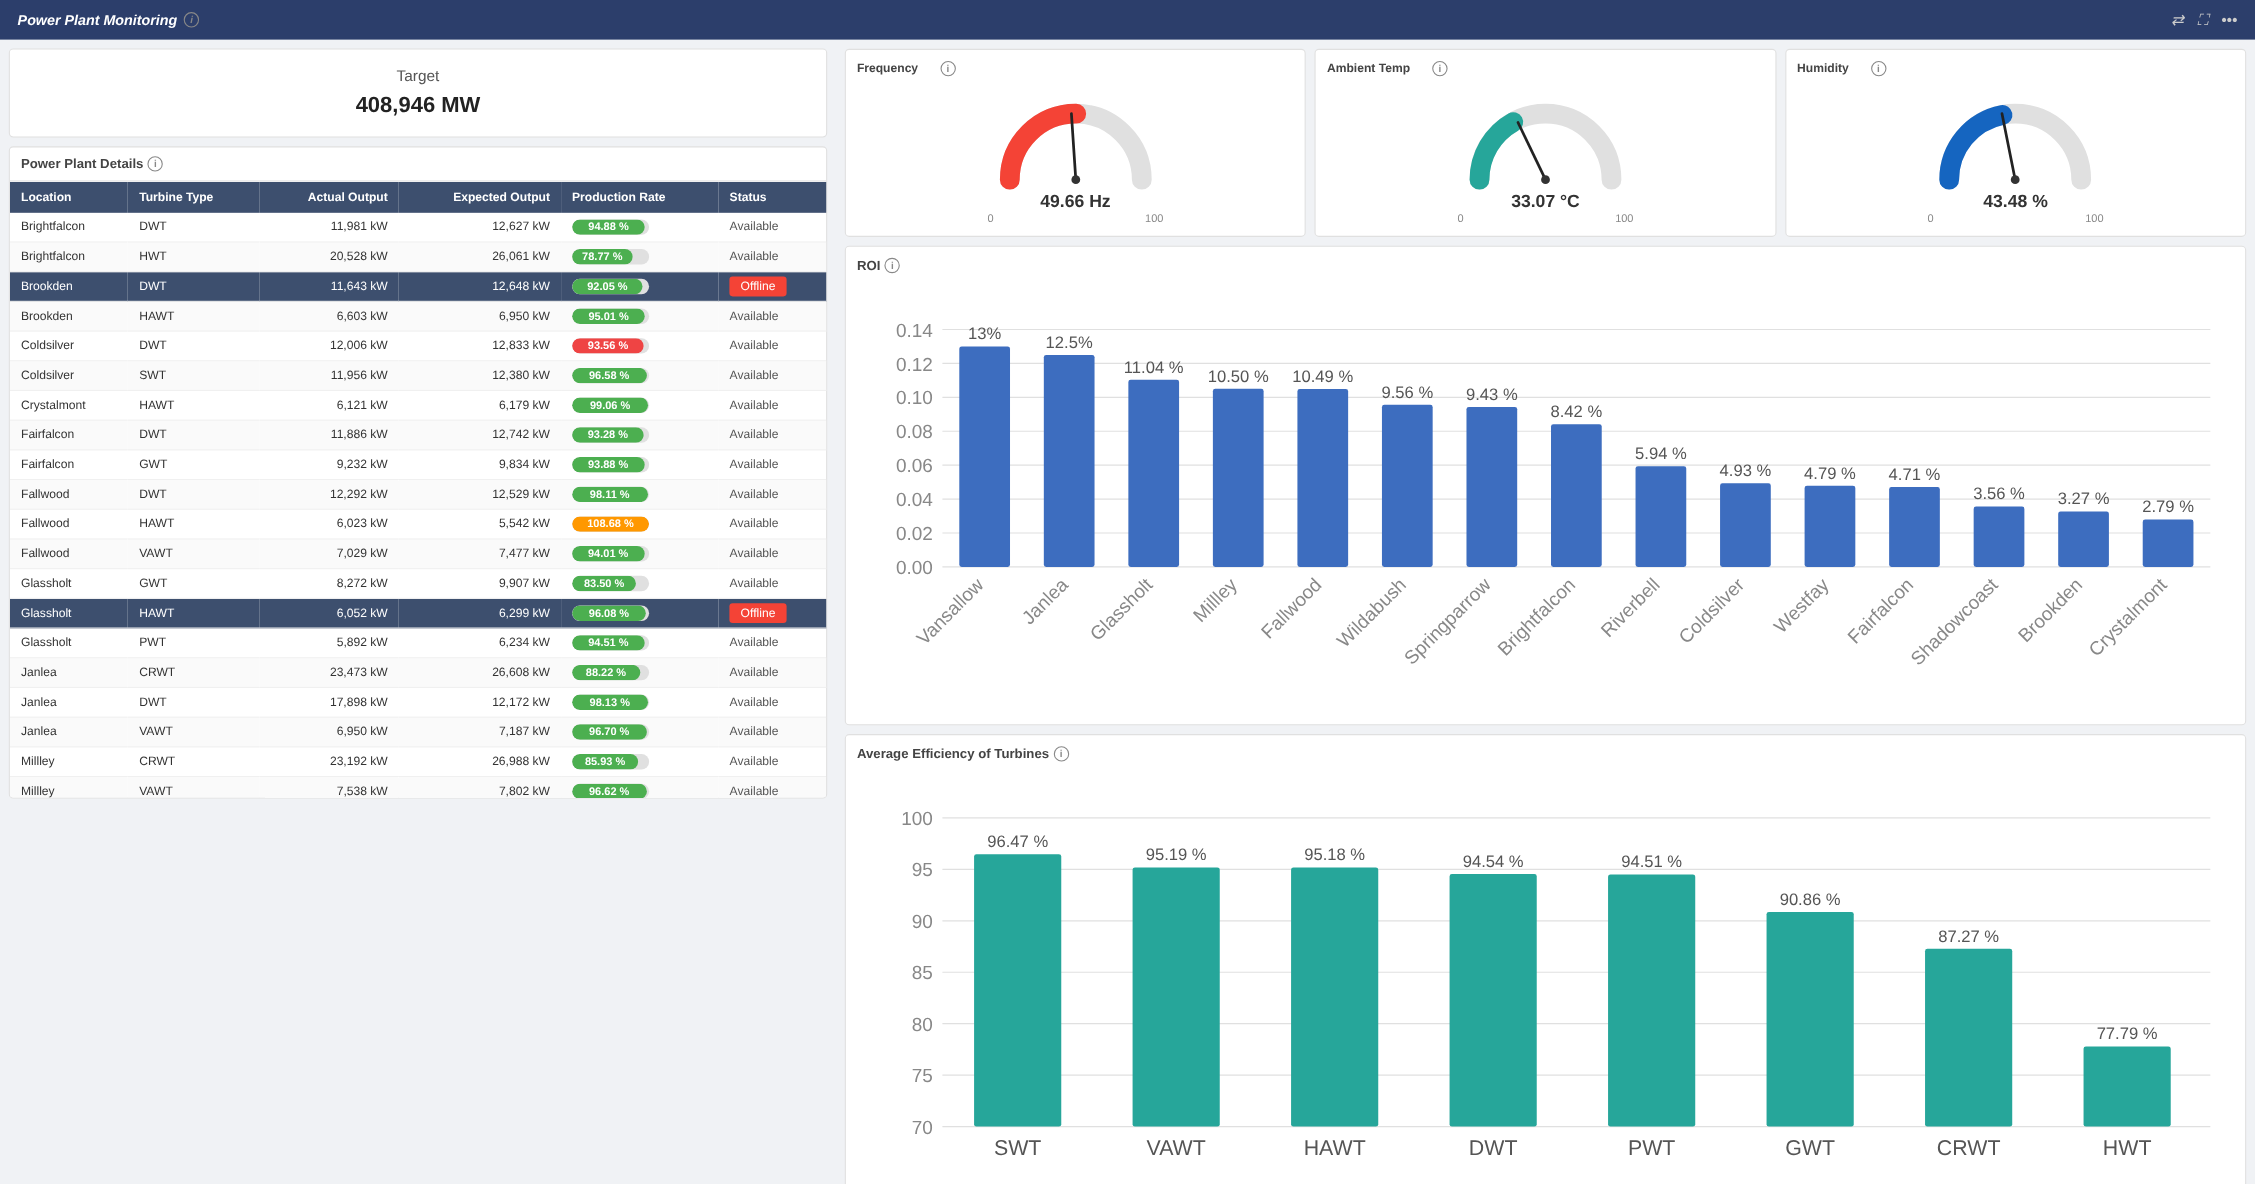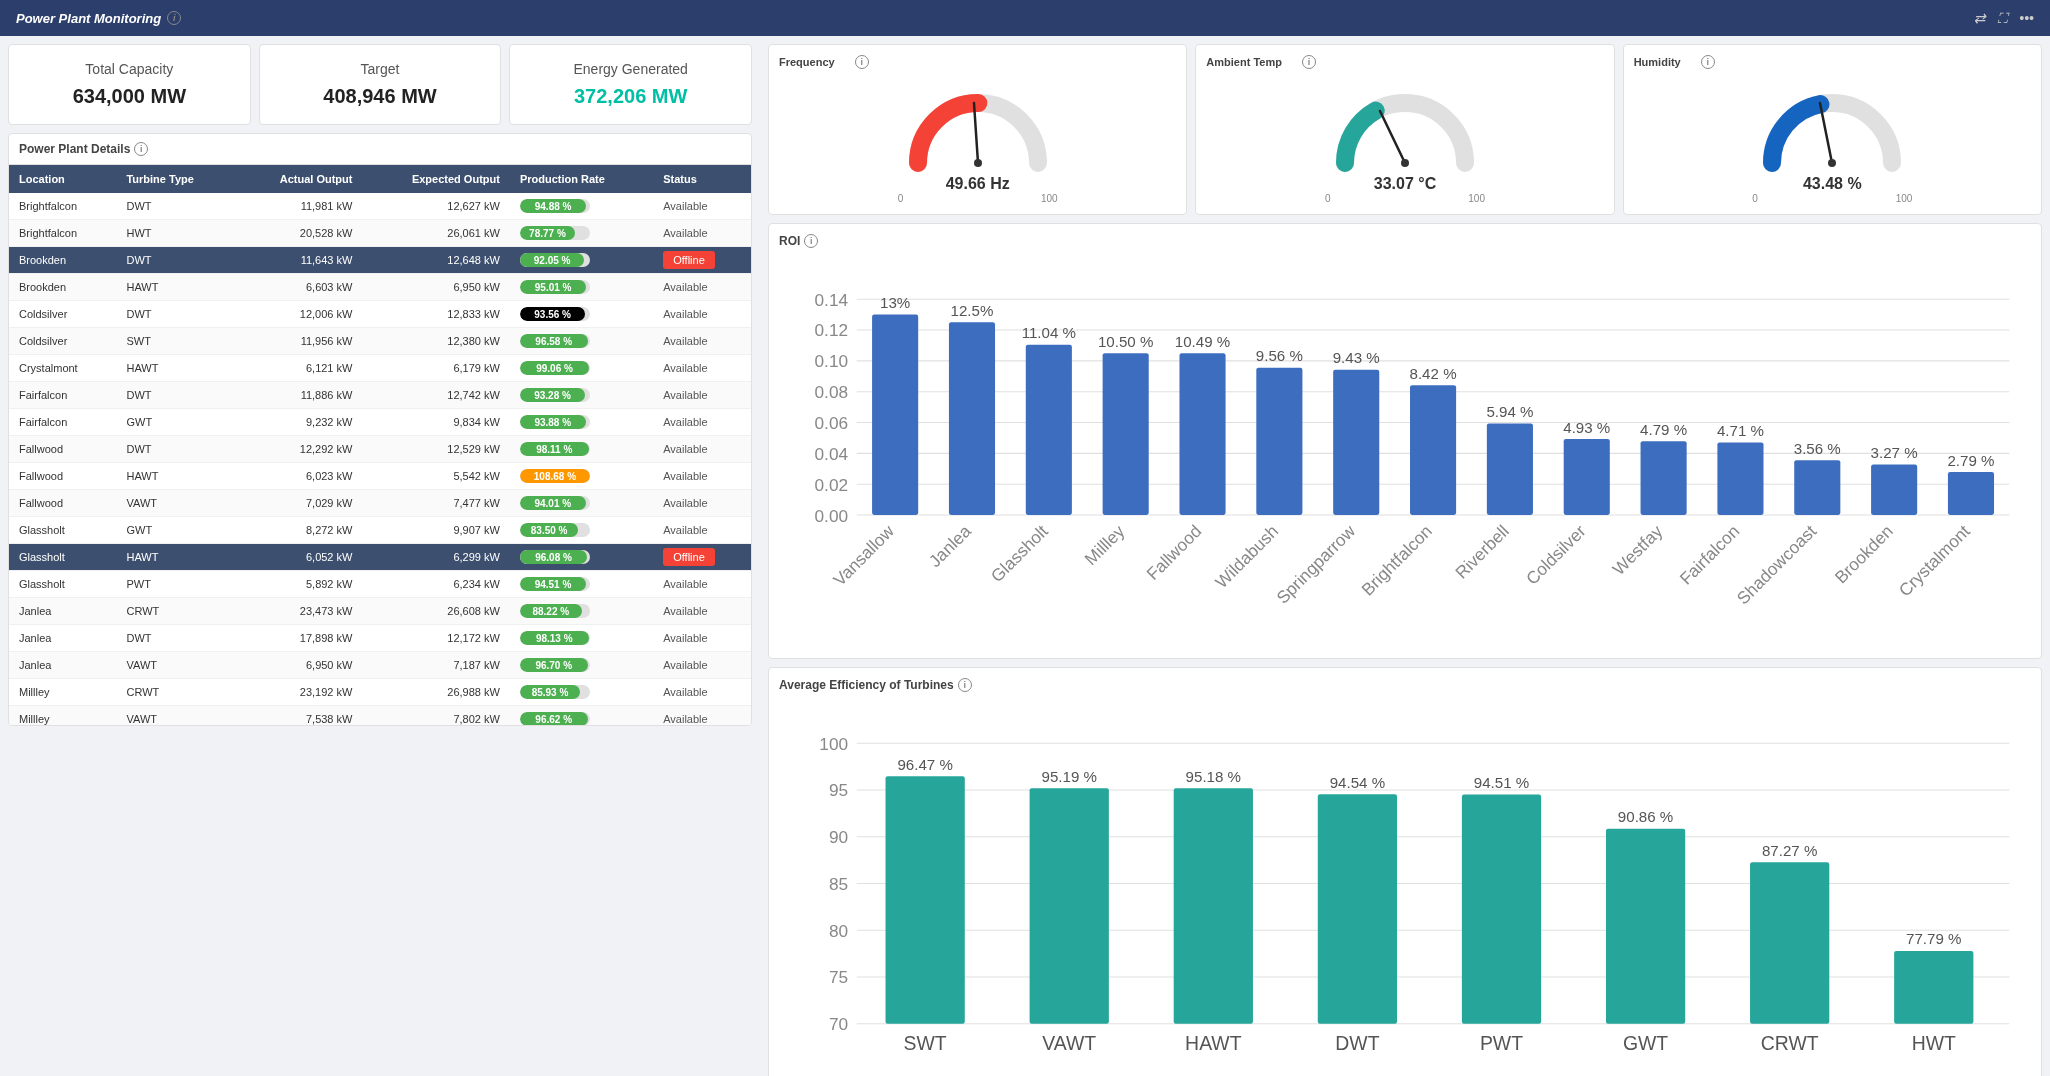--- a/index.html
+++ b/index.html
@@ -113,31 +113,23 @@
     <span class="header-icon">⛶</span>
     <span class="header-icon">•••</span>
   </div>
 </div>
 
 <div class="main-content">
 
   <div class="left-panel">
 
     <div class="summary-cards">
-    <div class="summary-card">
-    <div class="card-title">Total Capacity</div>
-    <div class="card-value ">634,000 MW</div>
-  </div>
         <div class="summary-card">
     <div class="card-title">Target</div>
     <div class="card-value ">408,946 MW</div>
-  </div>
-        <div class="summary-card">
-    <div class="card-title">Energy Generated</div>
-    <div class="card-value teal">372,206 MW</div>
   </div>
       </div>
 
     <div class="table-section">
       <div class="table-header-row">
         <span>Power Plant Details</span>
         <span class="info-icon">i</span>
       </div>
       <div style="overflow-y: auto; max-height: 560px;">
         <table class="data-table">
@@ -225,21 +217,21 @@
     </td>
   </tr>
               <tr>
     <td>Coldsilver</td>
     <td>DWT</td>
     <td>12,006 kW</td>
     <td>12,833 kW</td>
     <td>
       <div class="progress-bar-cell">
         <div class="progress-bar-bg">
-          <div class="progress-bar-fill" style="width:93.56%; background:#000000;">
+          <div class="progress-bar-fill" style="width:93.56%; background:#ef4444;">
             <span class="progress-label">93.56 %</span>
           </div>
         </div>
       </div>
     </td>
     <td>
       <span class="status-available">Available</span>
     </td>
   </tr>
               <tr>

